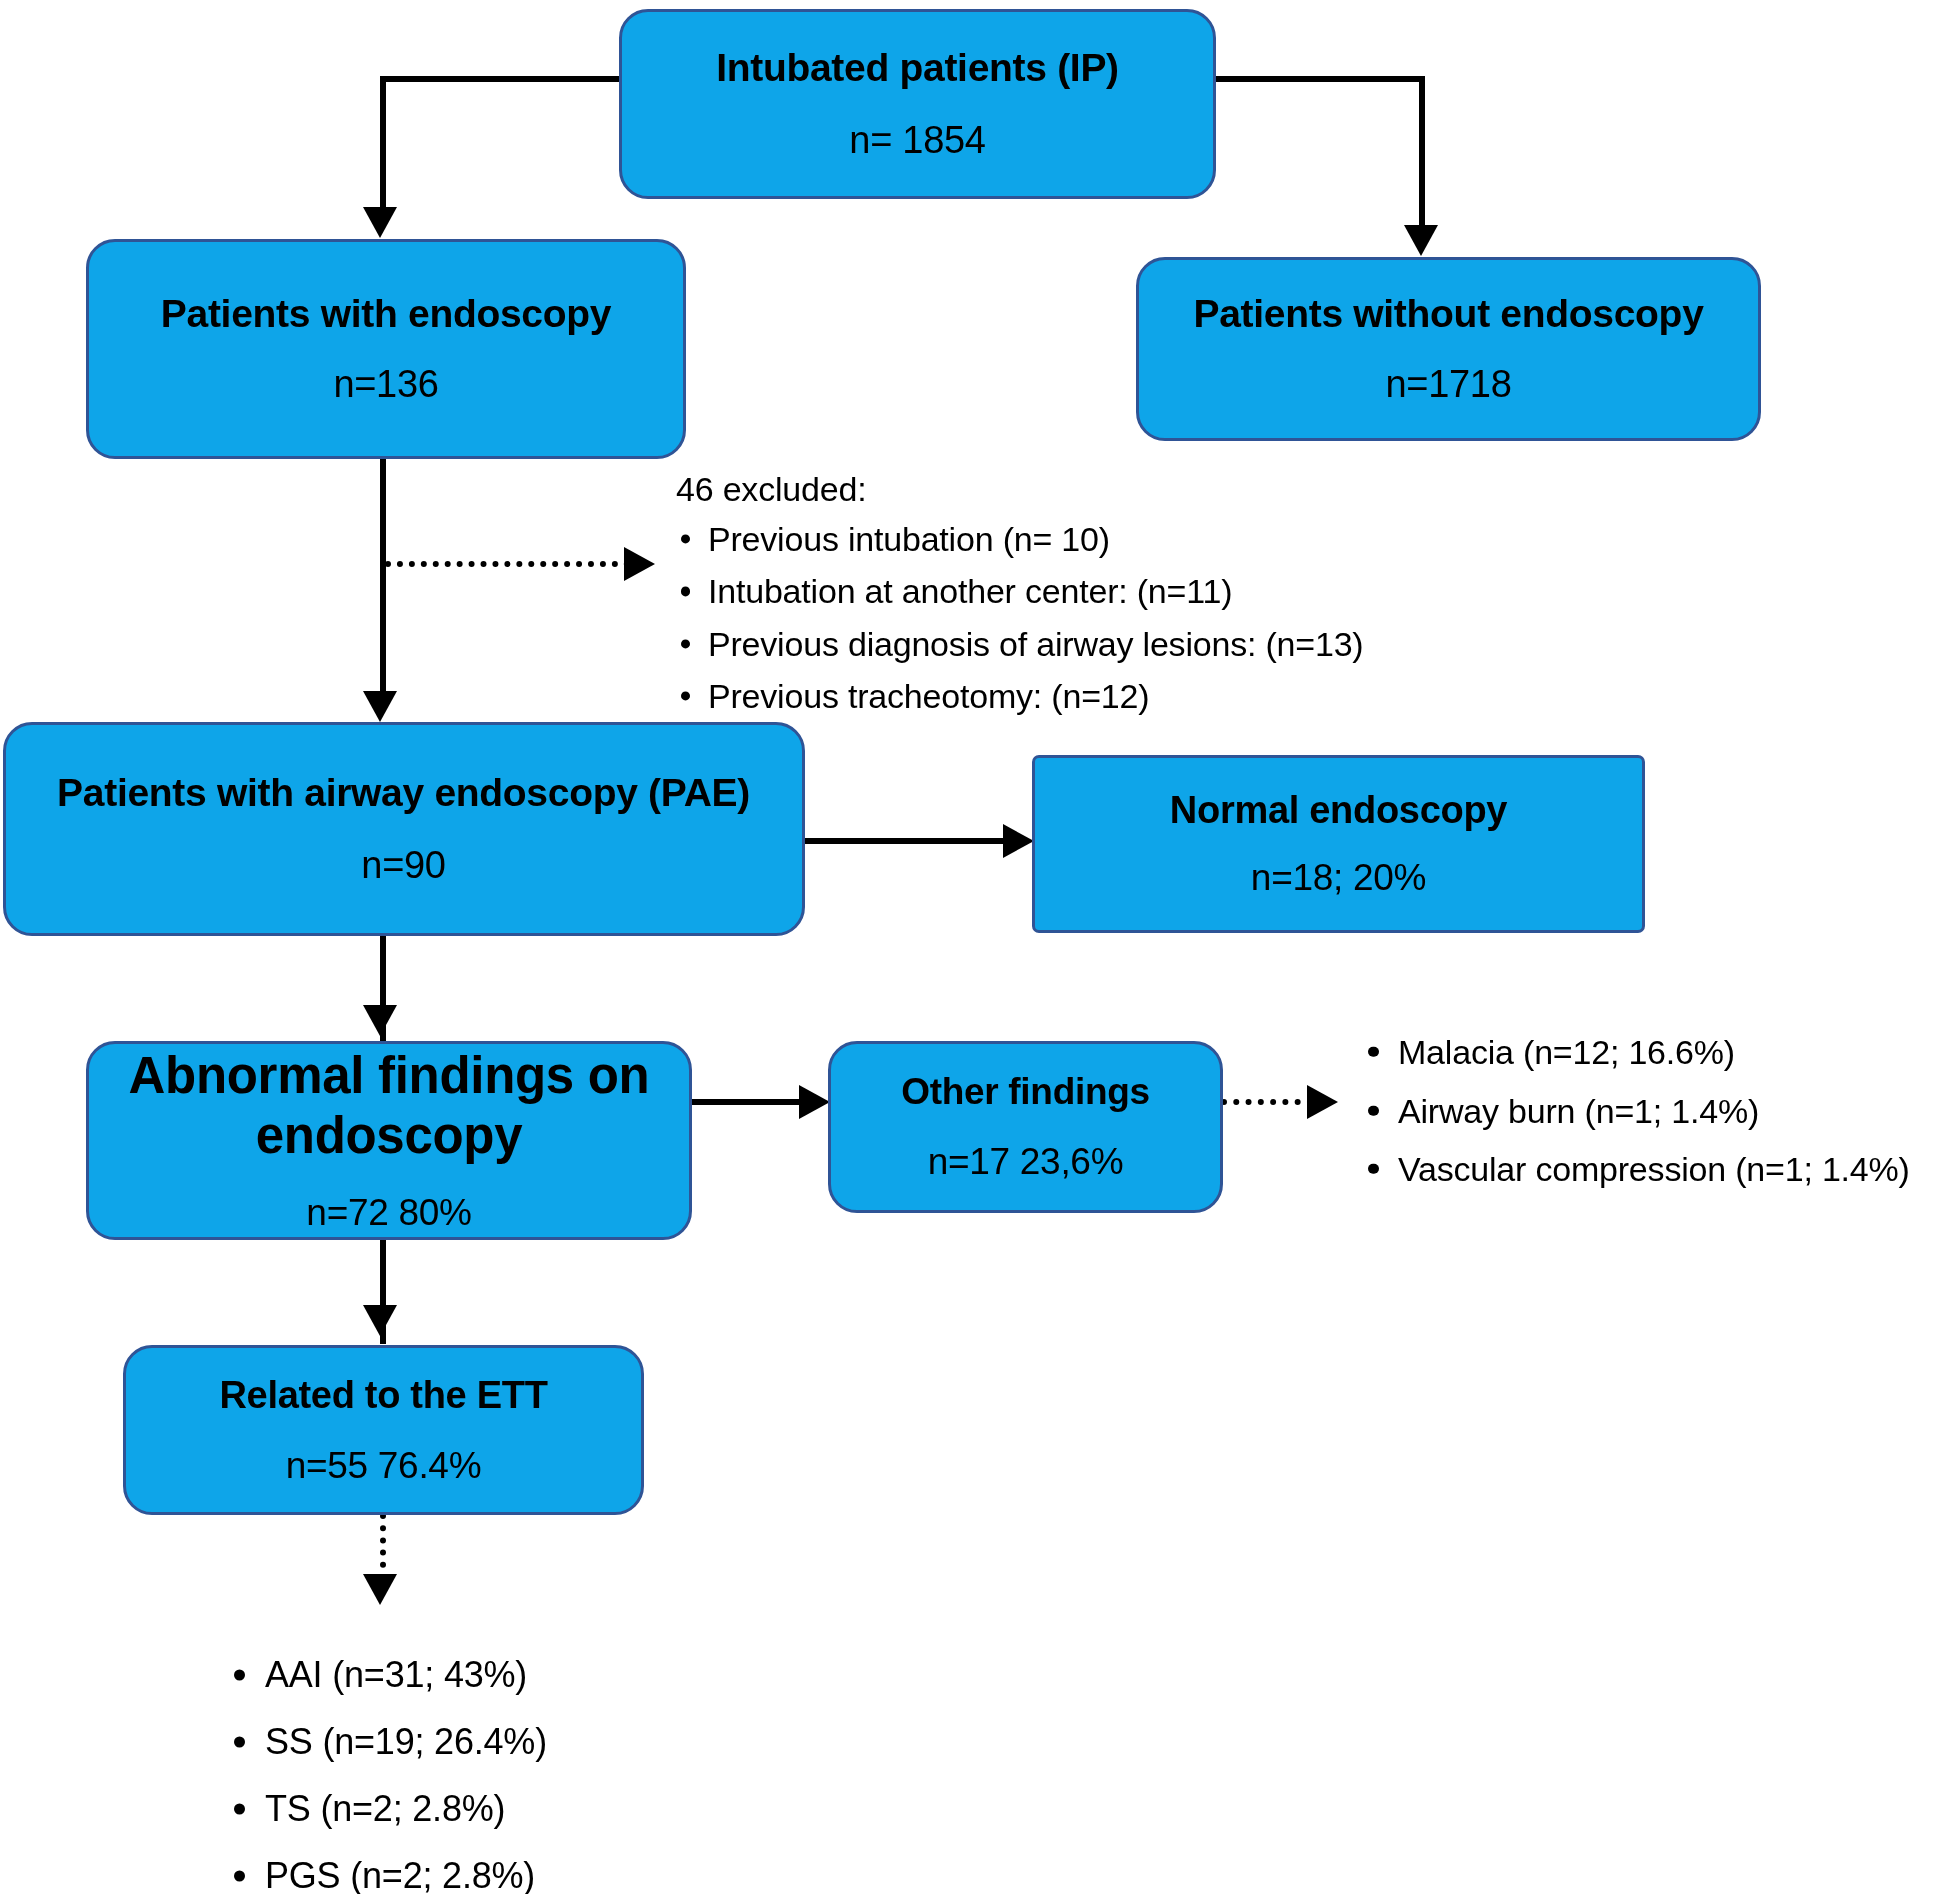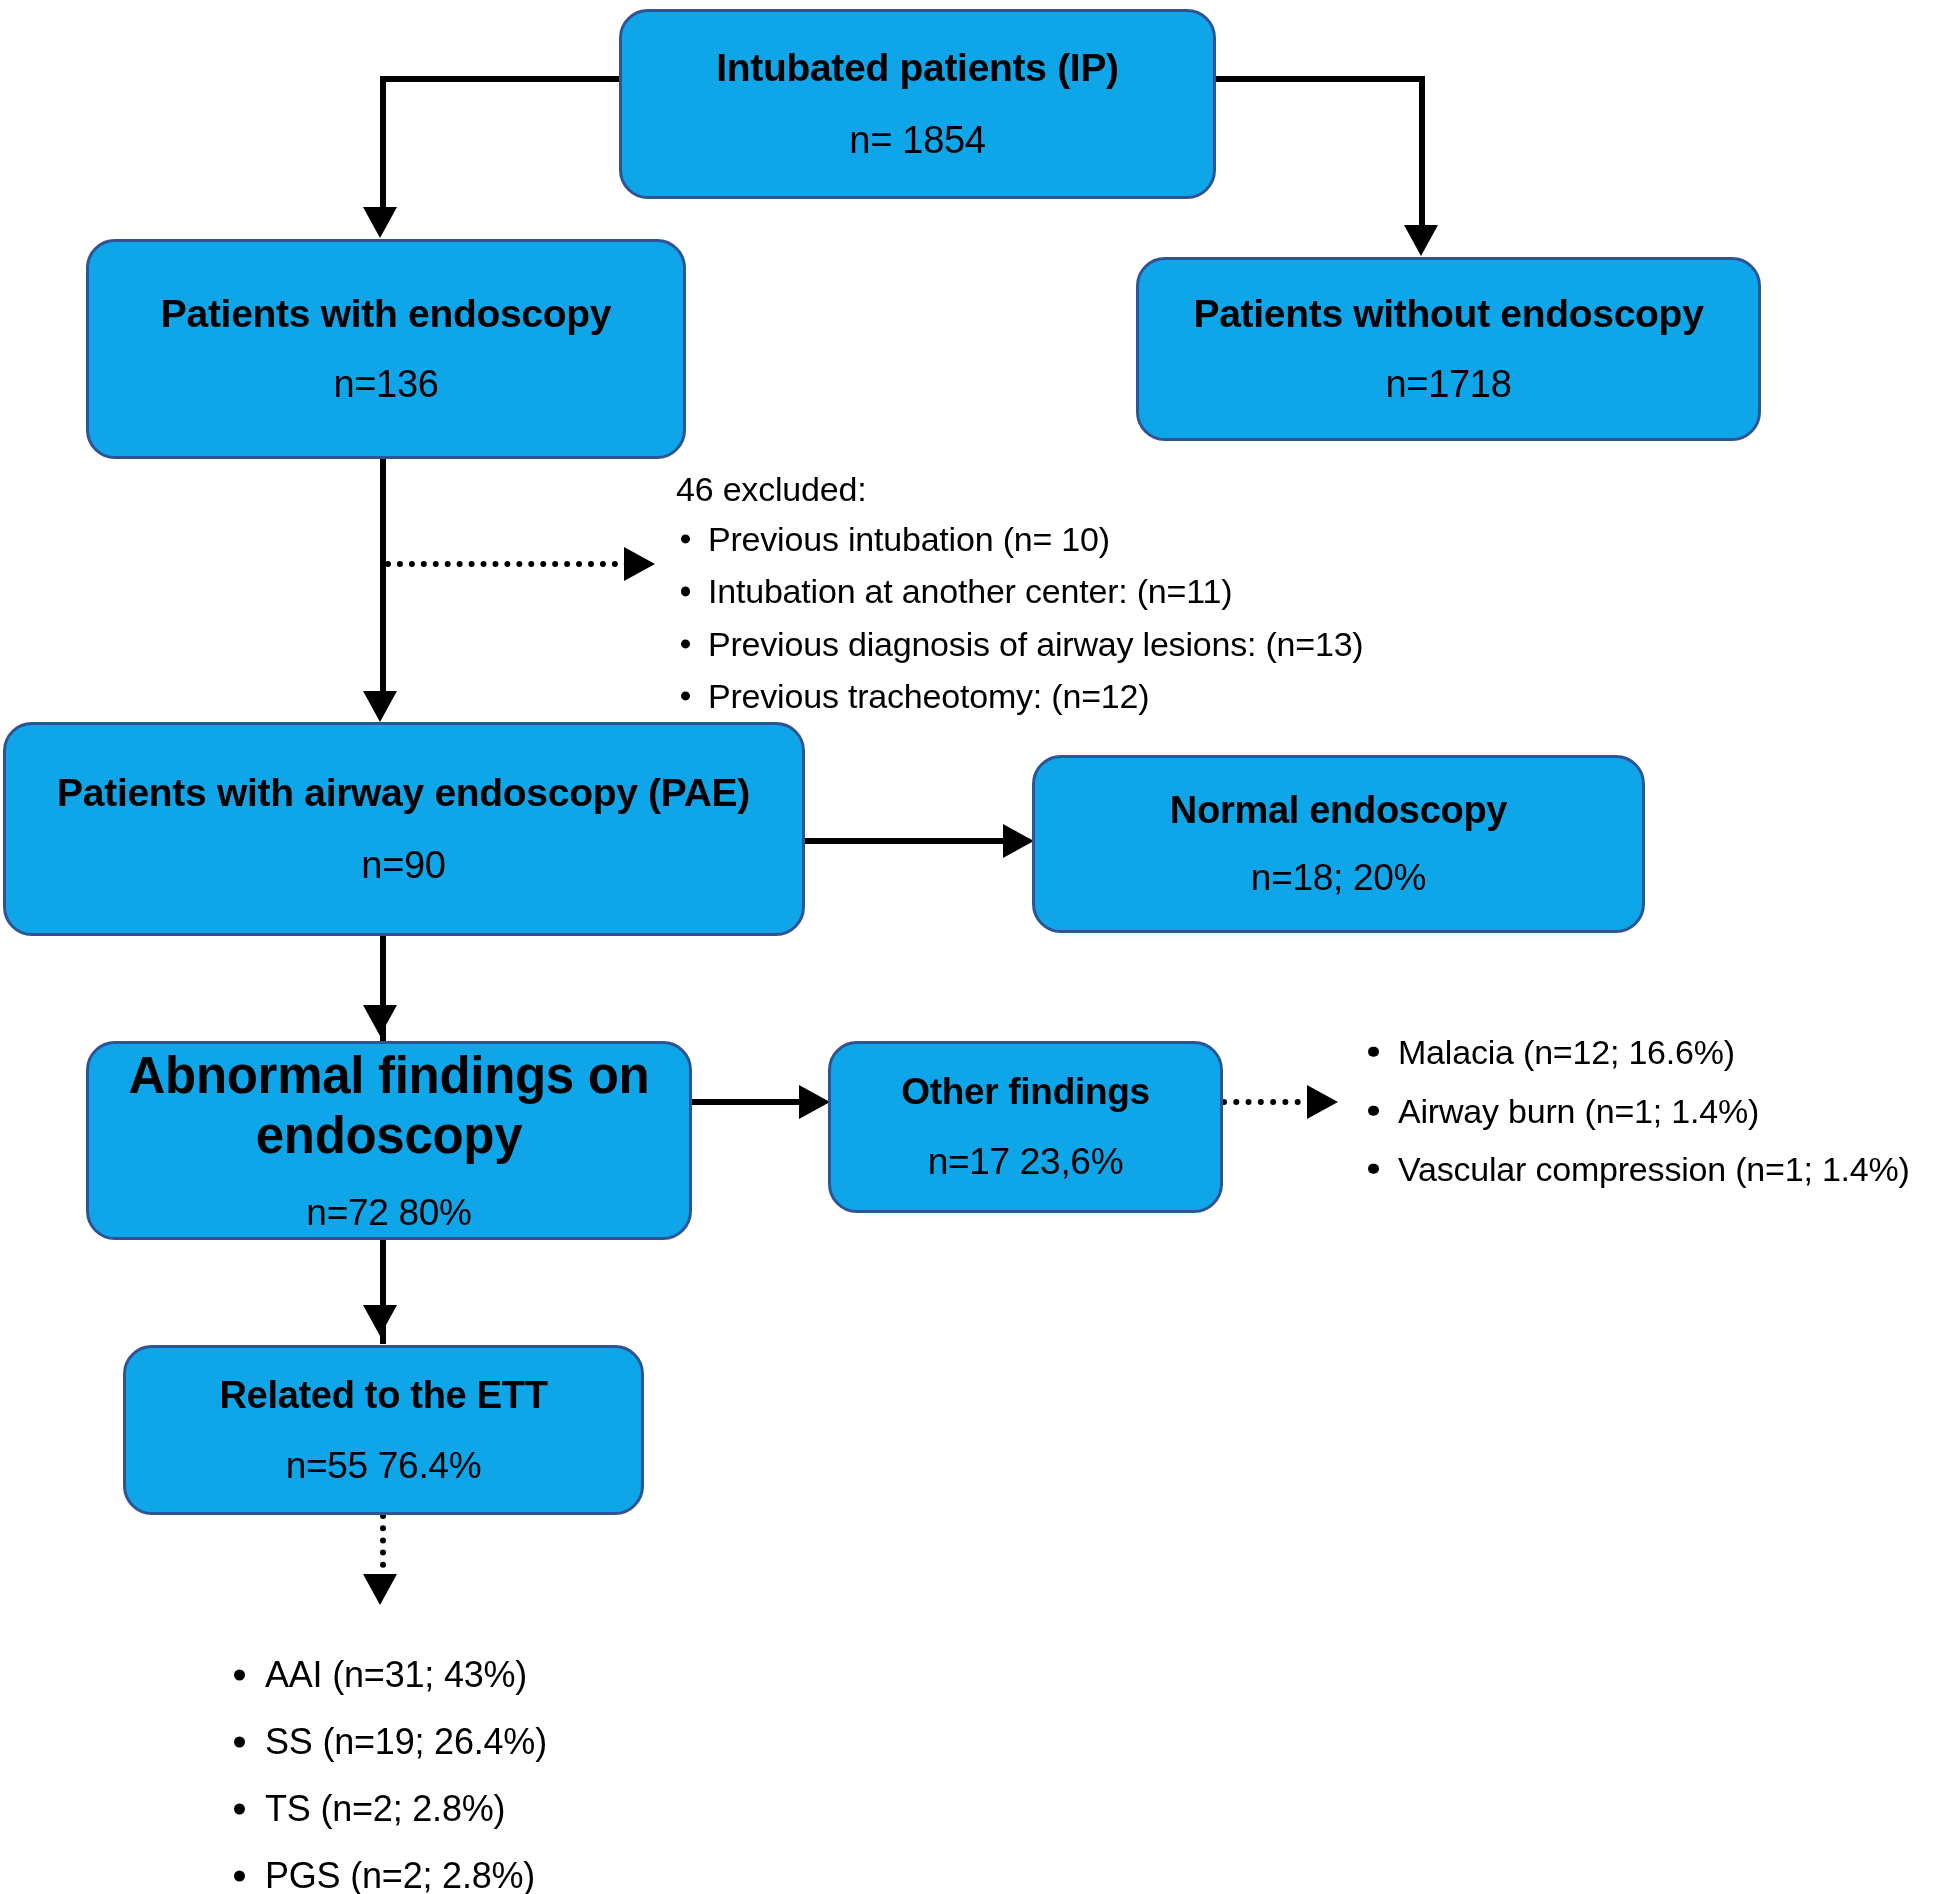--- a/index.html
+++ b/index.html
@@ -199,21 +199,21 @@
   <div class="node" id="node-without-endo" style="left:1136px; top:257px; width:625px; height:184px;">
     <div class="title">Patients without endoscopy</div>
     <div class="count">n=1718</div>
   </div>
 
   <div class="node" id="node-pae" style="left:2.5px; top:722px; width:802px; height:214px;">
     <div class="title">Patients with airway endoscopy (PAE)</div>
     <div class="count">n=90</div>
   </div>
 
-  <div class="node" id="node-normal-endo" style="left:1032px; top:755px; width:613px; height:178px;">
+  <div class="node" id="node-normal-endo" style="left:1032px; top:755px; width:613px; height:178px;border-radius:7px;">
     <div class="title">Normal endoscopy</div>
     <div class="count">n=18; 20%</div>
   </div>
 
   <div class="node" id="node-abnormal" style="left:86px; top:1041px; width:606px; height:199px;">
     <div class="title">Abnormal findings on</div>
     <div class="title">endoscopy</div>
     <div class="count">n=72  80%</div>
   </div>
 

